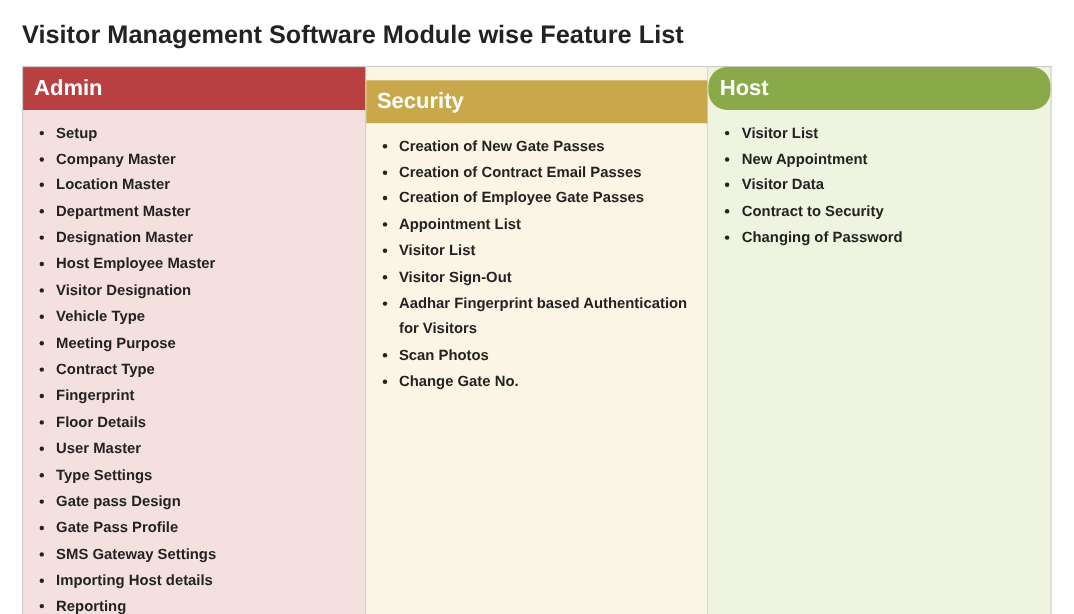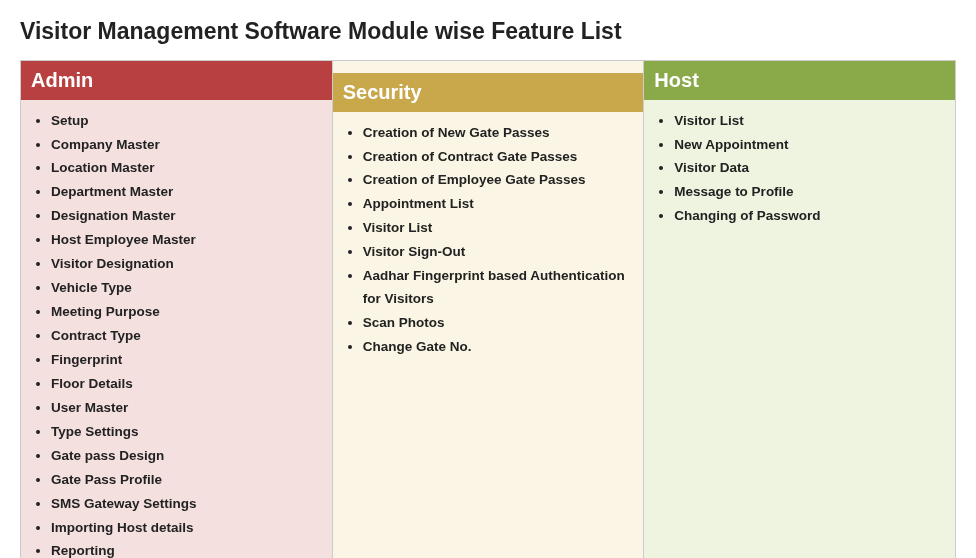--- a/index.html
+++ b/index.html
@@ -30,21 +30,21 @@
       border-left: none;
     }
     .col-header {
       padding: 8px 10px;
       font-size: 20px;
       font-weight: bold;
       color: #fff;
     }
     .col-admin .col-header { background-color: #b94040; }
     .col-security .col-header { background-color: #c8a84b; margin-top: 12px; }
-    .col-host .col-header { background-color: #8aaa4a; }
+    .col-host .col-header { background-color: #8aaa4a; border-radius: 17px; }
 
     .col-admin { background-color: #f5e0e0; }
     .col-security { background-color: #faf5e4; }
     .col-host { background-color: #eef4e0; }
 
     .col-body {
       padding: 10px 10px 14px 16px;
       font-size: 13.5px;
       color: #222;
       line-height: 1.7;
@@ -88,36 +88,36 @@
           <li>Importing  Host details</li>
           <li> Reporting</li>
         </ul>
       </div>
     </div>
     <div class="column col-security">
       <div class="col-header">Security</div>
       <div class="col-body">
         <ul>
           <li> Creation of New Gate Passes</li>
-          <li> Creation of Contract Gate Passes</li>
+          <li> Creation of Contract Email Passes</li>
           <li> Creation of Employee Gate Passes</li>
           <li> Appointment List</li>
           <li> Visitor List</li>
           <li> Visitor Sign-Out</li>
           <li>Aadhar Fingerprint based Authentication for Visitors</li>
           <li>Scan Photos</li>
           <li> Change Gate No.</li>
         </ul>
       </div>
     </div>
     <div class="column col-host">
       <div class="col-header">Host</div>
       <div class="col-body">
         <ul>
           <li>Visitor List</li>
           <li>New Appointment</li>
           <li>Visitor Data</li>
-          <li>Message to Profile</li>
+          <li>Contract to Security</li>
           <li>Changing of Password</li>
         </ul>
       </div>
     </div>
   </div>
 
 </body></html>

